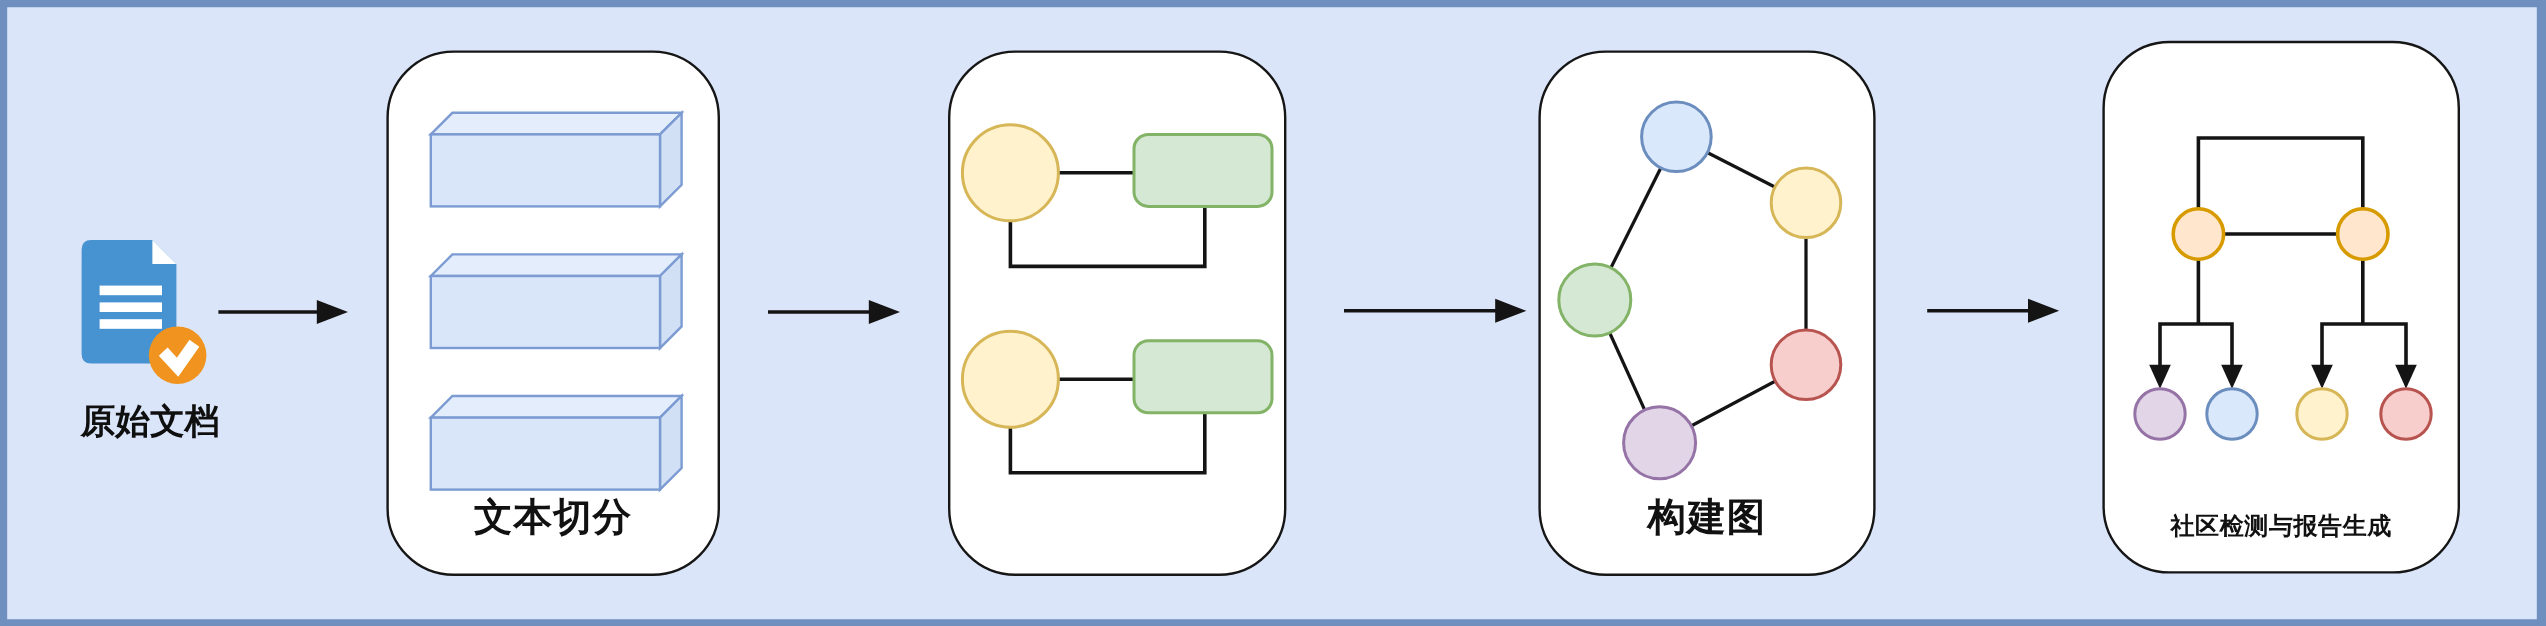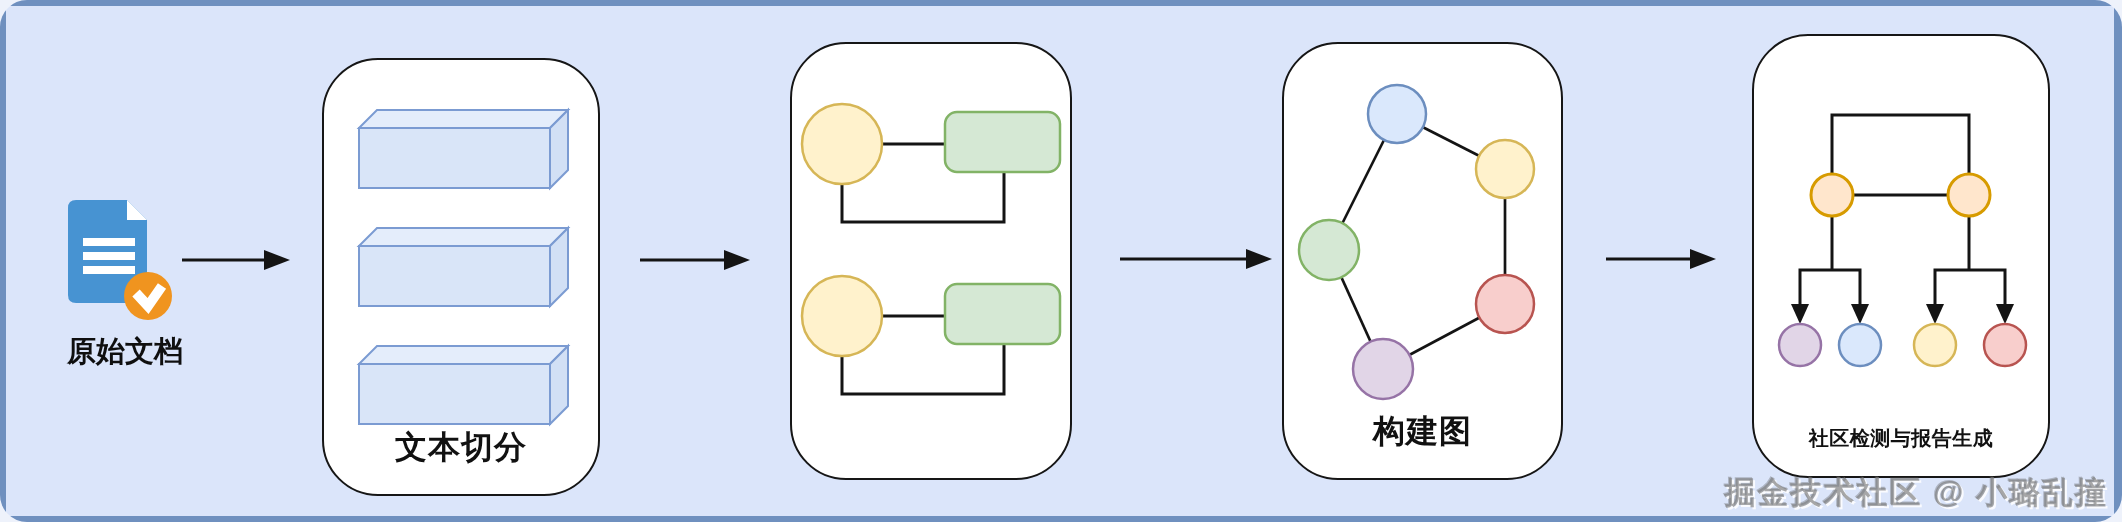--- a/index.html
+++ b/index.html
@@ -3,21 +3,20 @@
 <meta charset="utf-8">
 <style>
   html,body{margin:0;padding:0;background:#eef2fb;}
   *{box-sizing:border-box;}
   .stage{
     position:relative;
     width:2122px;height:522px;
     background:#dbe5fa;
     overflow:hidden;
     font-family:"Liberation Sans", sans-serif;
-    border-radius:27px;
   }
   .frame{
     position:absolute;inset:0;
     border:6px solid #6f90bf;
     border-right-width:8px;
     pointer-events:none;
   }
   .card{
     position:absolute;
     background:#ffffff;
@@ -79,21 +78,21 @@
   </svg>
   <svg class="flow-arrow" style="left:1118px;top:245px" width="156" height="28" viewBox="0 0 156 28">
     <line x1="2" y1="14" x2="132" y2="14" class="ln"></line>
     <polygon points="128,4 128,24 154,14" class="head"></polygon>
   </svg>
   <svg class="flow-arrow" style="left:1604px;top:245px" width="114" height="28" viewBox="0 0 114 28">
     <line x1="2" y1="14" x2="90" y2="14" class="ln"></line>
     <polygon points="86,4 86,24 112,14" class="head"></polygon>
   </svg>
 
-  <section class="card" style="left:322px;top:42px;width:278px;height:438px;margin-top:16px;">
+  <section class="card" style="left:322px;top:42px;width:278px;height:438px;">
     <svg class="card-art" width="278" height="400" viewBox="0 0 278 400">
 
       <polygon points="35,68 53,50 244,50 226,68" fill="#e4edfb" stroke="#7b9bd2" stroke-width="2"></polygon>
       <polygon points="226,68 244,50 244,110 226,128" fill="#d2e0f5" stroke="#7b9bd2" stroke-width="2"></polygon>
       <rect x="35" y="68" width="191" height="60" fill="#d9e5f8" stroke="#7b9bd2" stroke-width="2"></rect>
 
       <polygon points="35,186 53,168 244,168 226,186" fill="#e4edfb" stroke="#7b9bd2" stroke-width="2"></polygon>
       <polygon points="226,186 244,168 244,228 226,246" fill="#d2e0f5" stroke="#7b9bd2" stroke-width="2"></polygon>
       <rect x="35" y="186" width="191" height="60" fill="#d9e5f8" stroke="#7b9bd2" stroke-width="2"></rect>
 
@@ -150,16 +149,15 @@
       <circle cx="78" cy="159" r="21" fill="#ffe6cc" stroke="#d79b00" stroke-width="3"></circle>
       <circle cx="215" cy="159" r="21" fill="#ffe6cc" stroke="#d79b00" stroke-width="3"></circle>
       <circle cx="46" cy="309" r="21" fill="#e1d5e7" stroke="#9673a6" stroke-width="2.5"></circle>
       <circle cx="106" cy="309" r="21" fill="#dae8fc" stroke="#6c8ebf" stroke-width="2.5"></circle>
       <circle cx="181" cy="309" r="21" fill="#fff2cc" stroke="#d6b656" stroke-width="2.5"></circle>
       <circle cx="251" cy="309" r="21" fill="#f8cecc" stroke="#b85450" stroke-width="2.5"></circle>
     </svg>
     <div class="card-label" style="font-size:20px;letter-spacing:0.5px;">社区检测与报告生成</div>
   </section>
 
-  <div class="watermark">掘金技术社区 @ 小璐乱撞</div>
 
   <div class="frame"></div>
 </div>
 
 </body></html>

